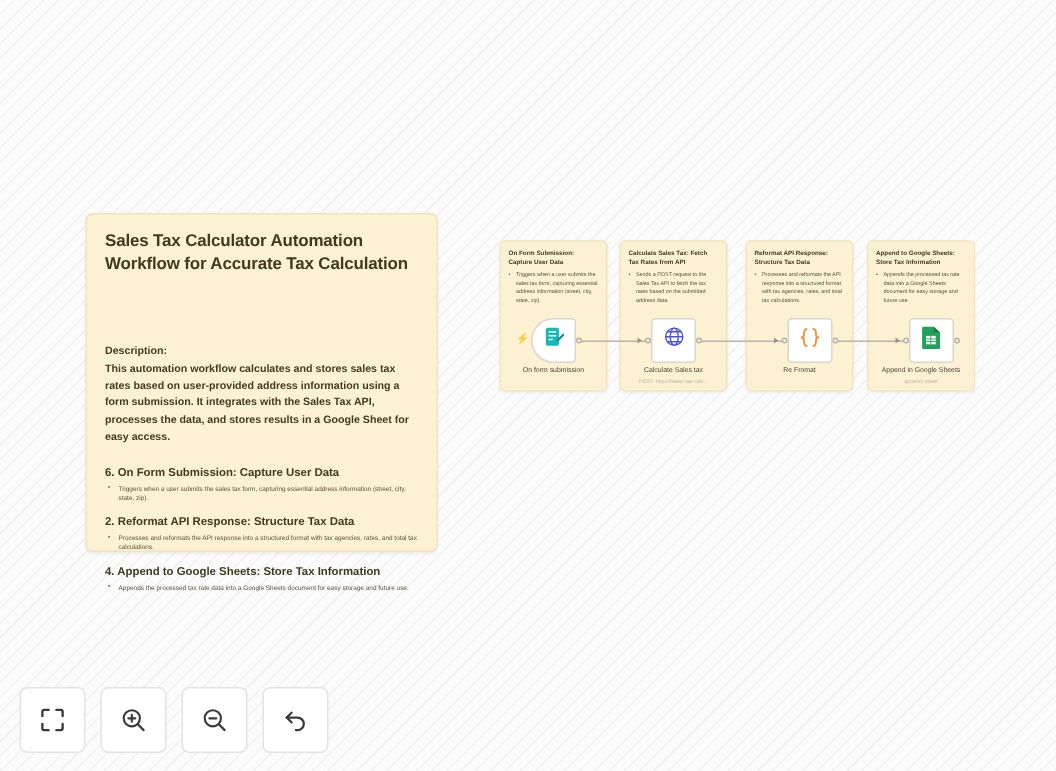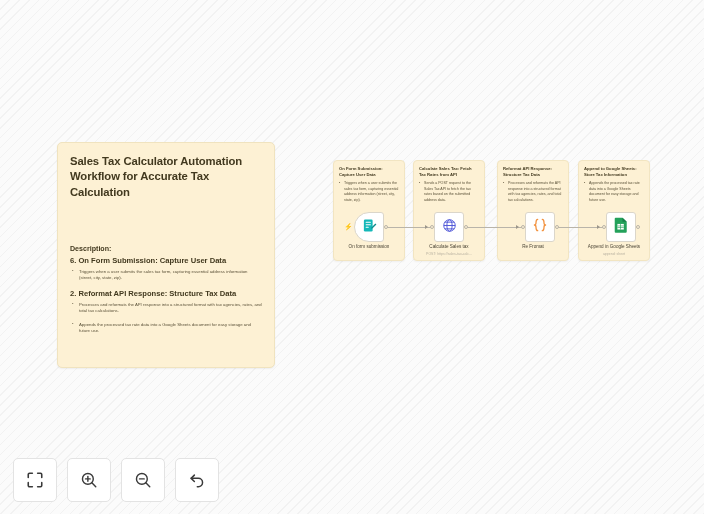--- a/index.html
+++ b/index.html
@@ -22,21 +22,21 @@
       #fbfbfb 1px, #fbfbfb 7px
     );
     overflow: hidden;
   }
 
   
   .sticky-main {
     position: absolute;
     left: 57px;
     top: 142px;
-    width: 218px;
+    width: 235px;
     height: 226px;
     background: #fdf1d4;
     border: 1px solid #f0e3bf;
     border-radius: 5px;
     padding: 11px 12px 10px 12px;
     box-shadow: 0 1px 2px rgba(0,0,0,0.06);
   }
 
   .sticky-title {
     font-size: 11.3px;
@@ -244,30 +244,32 @@
   .tb-btn svg { display: block; }
 </style>
 </head>
 <body>
 
 <div id="canvas">
 
   <div class="sticky-main">
     <div class="sticky-title">Sales Tax Calculator Automation Workflow for Accurate Tax Calculation</div>
     <div class="desc-label">Description:</div>
+    <div class="desc-body">This automation workflow calculates and stores sales tax rates based on user-provided address information using a form submission. It integrates with the Sales Tax API, processes the data, and stores results in a Google Sheet for easy access.</div>
 
     <div class="step">
       <div class="step-head">6. On Form Submission: Capture User Data</div>
       <div class="step-bullet">Triggers when a user submits the sales tax form, capturing essential address information (street, city, state, zip).</div>
     </div>
     <div class="step">
       <div class="step-head">2. Reformat API Response: Structure Tax Data</div>
       <div class="step-bullet">Processes and reformats the API response into a structured format with tax agencies, rates, and total tax calculations.</div>
     </div>
     <div class="step">
+      <div class="step-head">4. Append to Google Sheets: Store Tax Information</div>
       <div class="step-bullet">Appends the processed tax rate data into a Google Sheets document for easy storage and future use.</div>
     </div>
   </div>
 
   <div class="node-sticky n1">
     <div class="node-sticky-title">On Form Submission: Capture User Data</div>
     <div class="node-sticky-bullet">Triggers when a user submits the sales tax form, capturing essential address information (street, city, state, zip).</div>
   </div>
   <div class="node-sticky n2">
     <div class="node-sticky-title">Calculate Sales Tax: Fetch Tax Rates from API</div>

